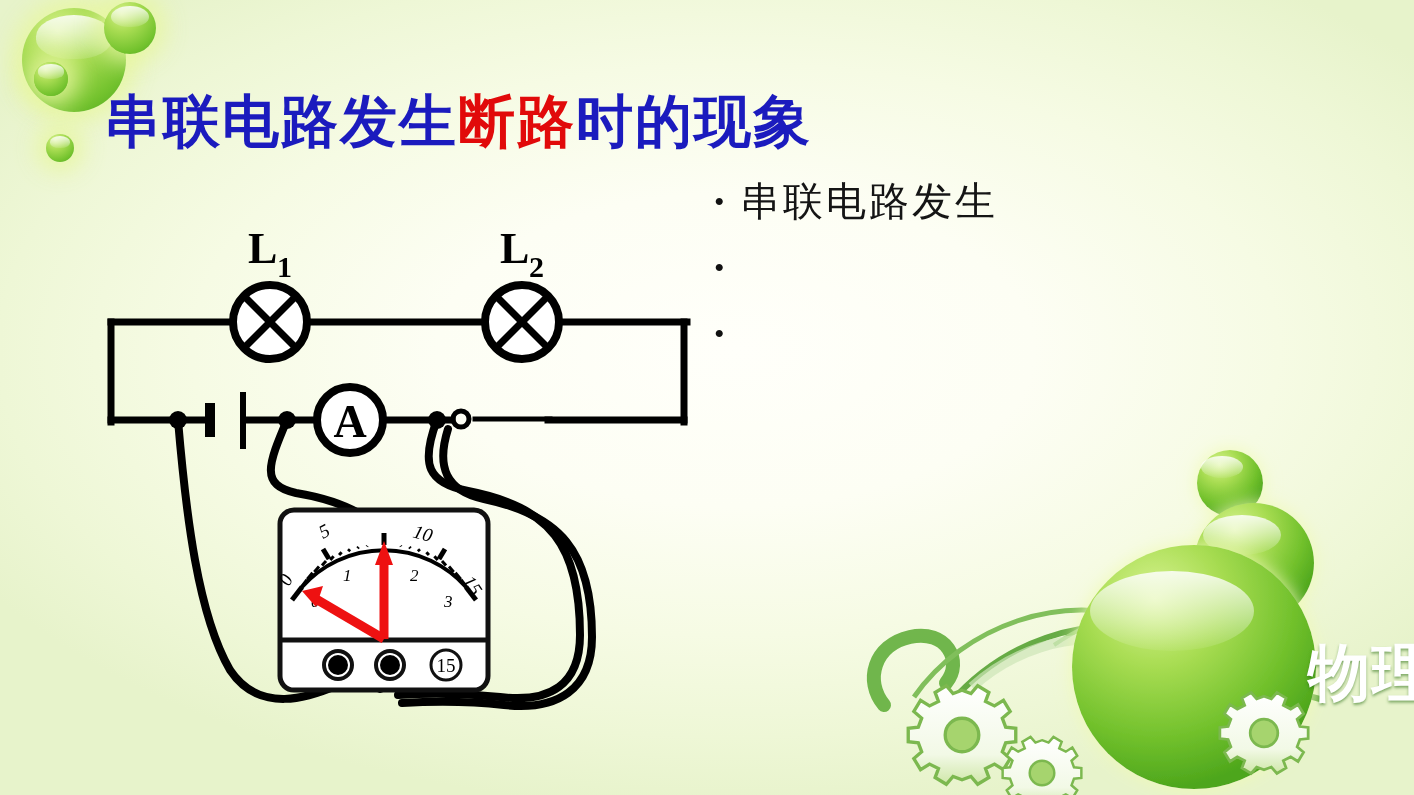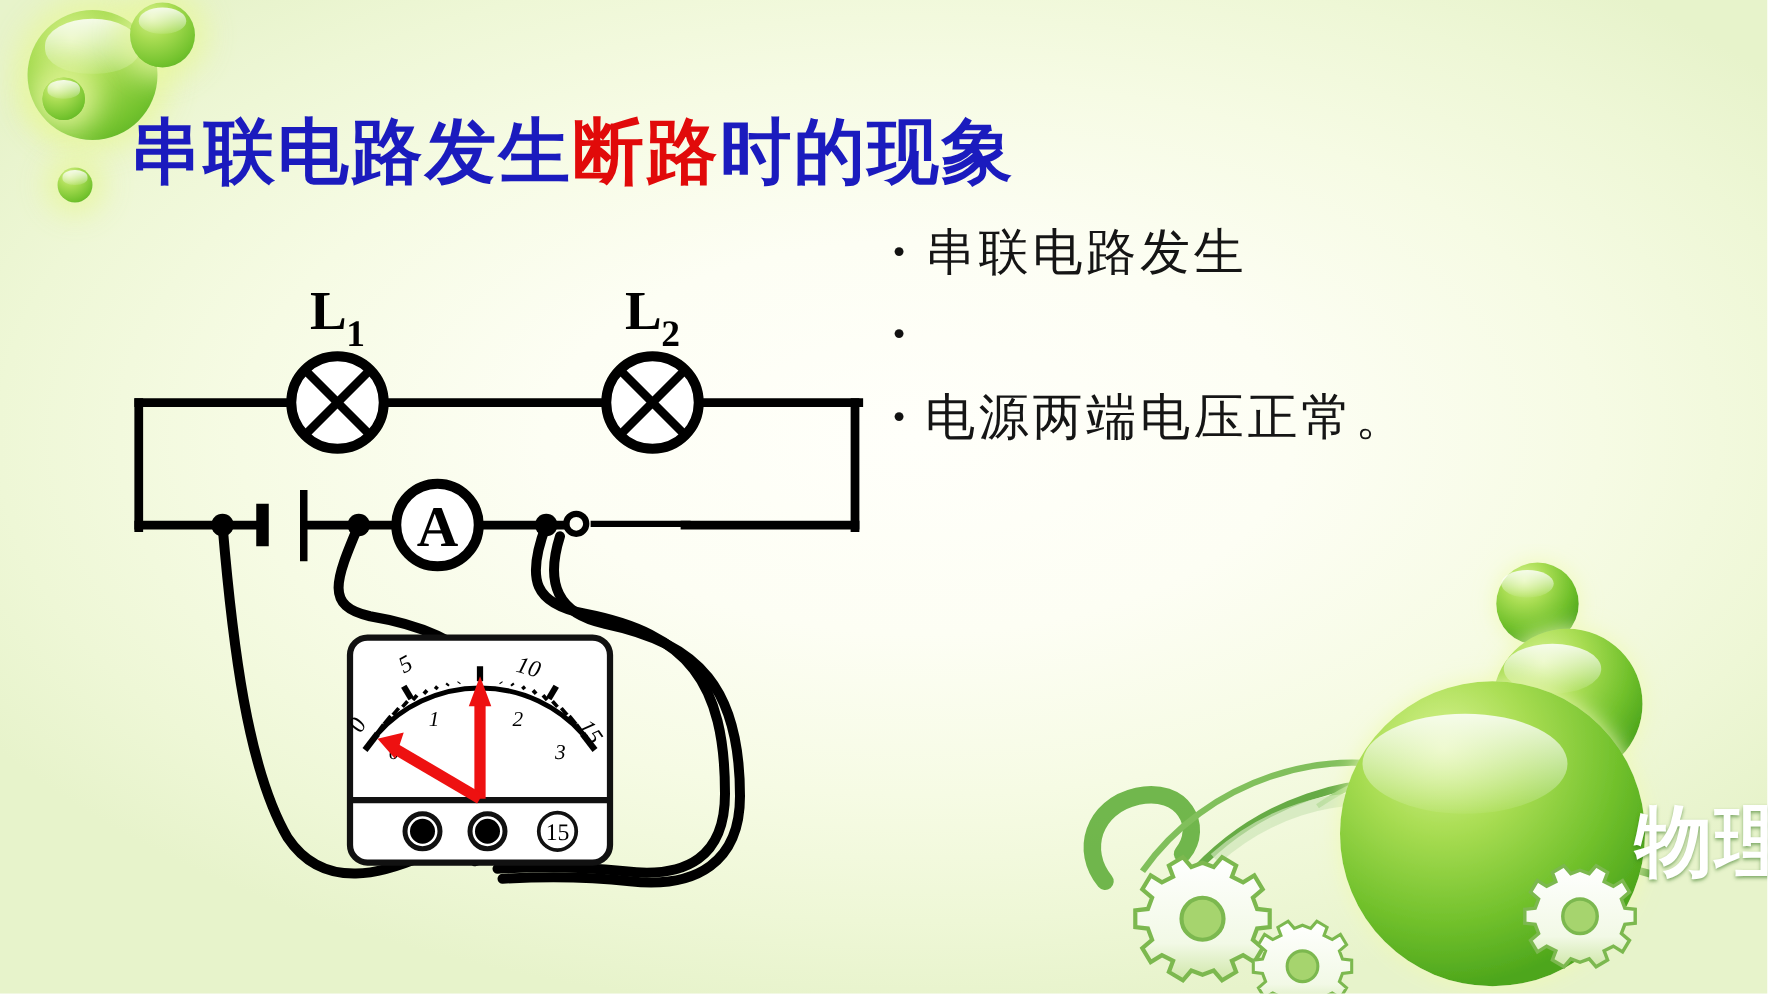--- a/index.html
+++ b/index.html
@@ -115,21 +115,20 @@
   <div id="bullets">
     <div class="bullet-row">
       <span class="bullet-dot">•</span>
       <span class="bullet-text">串联电路发生</span>
     </div>
     <div class="bullet-row">
       <span class="bullet-dot">•</span>
     </div>
     <div class="bullet-row">
       <span class="bullet-dot">•</span>
-      <span class="bullet-text">电源两端电压正常。</span>
     </div>
   </div>
 
   <svg id="circuit" width="640" height="500" viewBox="0 0 640 500">
 
     <g stroke="#000" fill="none" stroke-width="7" stroke-linecap="square">
 
       <line x1="31" y1="107" x2="155" y2="107"></line>
 
       <line x1="225" y1="107" x2="408" y2="107"></line>

